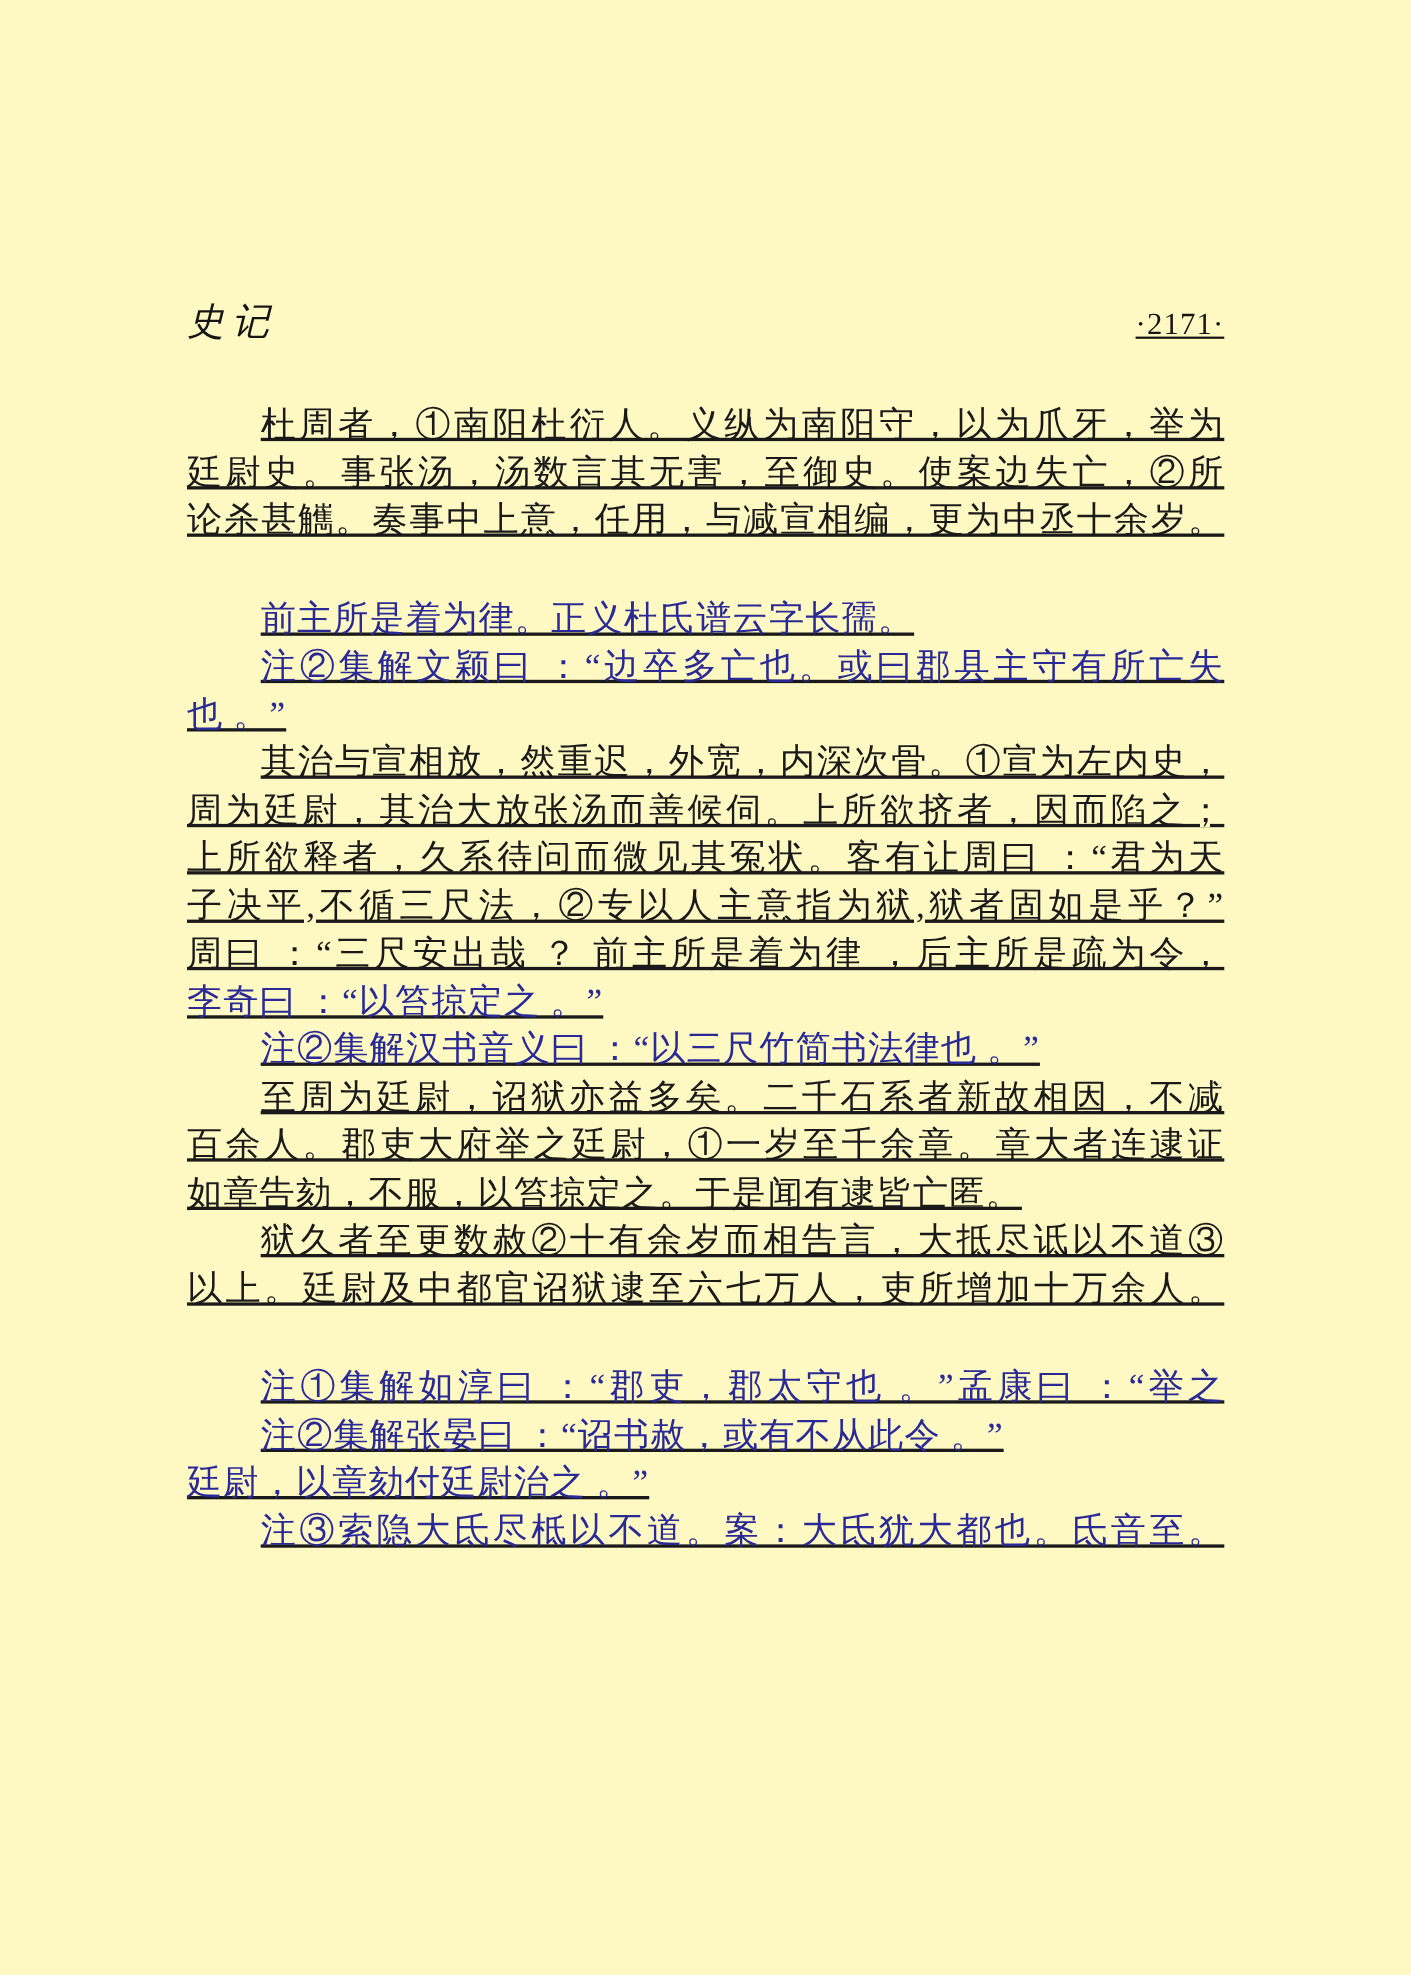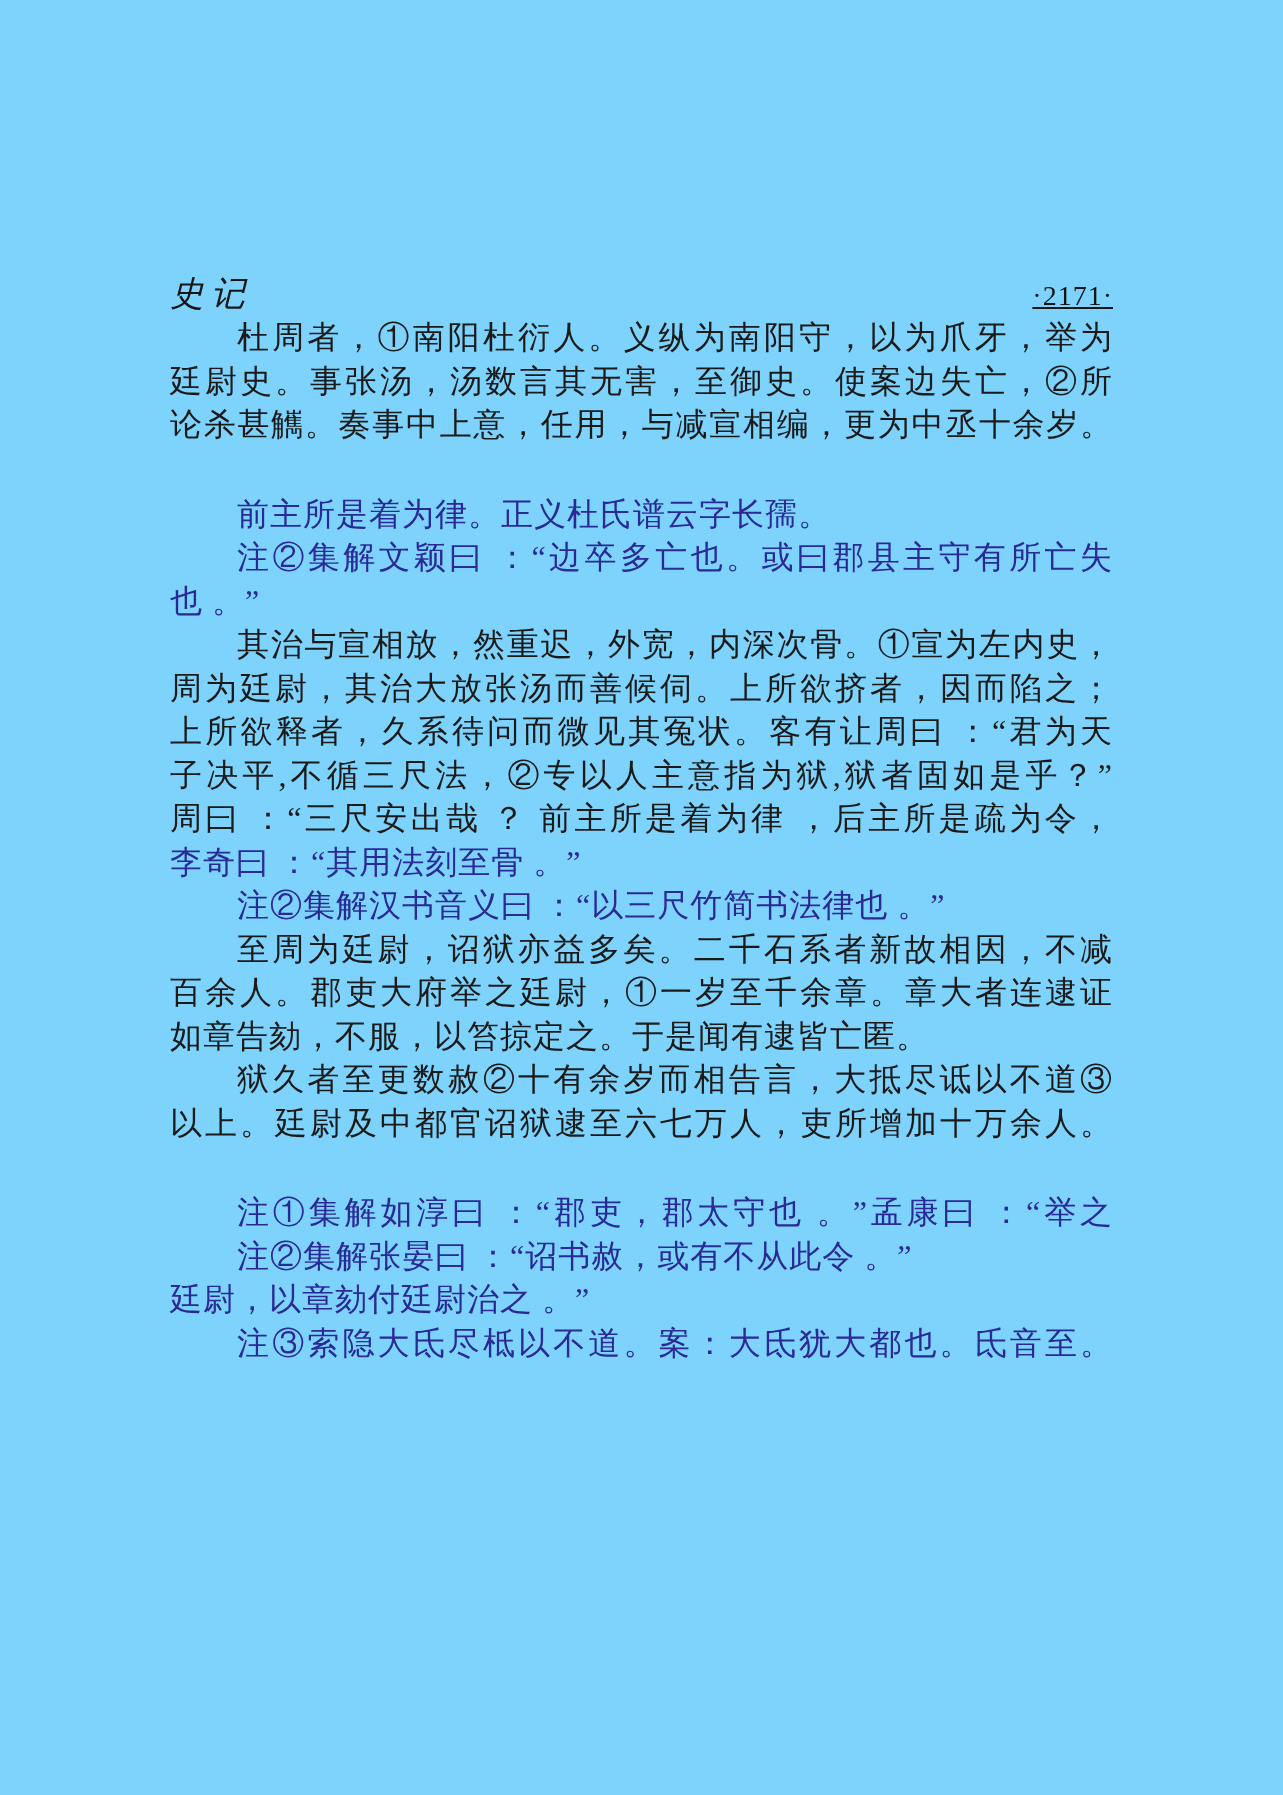--- a/index.html
+++ b/index.html
@@ -5,21 +5,21 @@
   html, body {
     margin: 0;
     padding: 0;
     background: #e8e8e8;
   }
   .page {
     position: relative;
     width: 1283px;
     height: 1795px;
     margin: 0 auto;
-    background: #7dd3fc;
+    background: #fef9c3;
     box-sizing: border-box;
     padding: 272px 170px 0 170px;
     font-family: "Liberation Serif", "DejaVu Serif", serif;
     color: #1a1a1a;
     overflow: hidden;
   }
   .header {
     display: flex;
     justify-content: space-between;
     align-items: baseline;
@@ -32,20 +32,22 @@
     letter-spacing: 7px;
     color: #151515;
   }
   .page-number {
     font-size: 28px;
     letter-spacing: 1px;
     color: #151515;
     text-decoration: underline;
   }
   .text-body {
+    margin-top: 48px;
+    text-decoration: underline;
   }
   .line {
     font-size: 32px;
     line-height: 43.5px;
     letter-spacing: 1px;
     white-space: pre-wrap;
     color: #1a1a1a;
   }
   .line.note {
     color: var(--note-color, #2a2a96);
@@ -74,21 +76,21 @@
       <div class="line main justify">廷尉史。事张汤，汤数言其无害，至御史。使案边失亡，②所</div>
       <div class="line main justify">论杀甚觽。奏事中上意，任用，与减宣相编，更为中丞十余岁。</div>
       <div class="line note indent gap">前主所是着为律。正义杜氏谱云字长孺。</div>
       <div class="line note indent justify">注②集解文颖曰 ：“边卒多亡也。或曰郡县主守有所亡失</div>
       <div class="line note">也 。”</div>
       <div class="line main indent justify">其治与宣相放，然重迟，外宽，内深次骨。①宣为左内史，</div>
       <div class="line main justify">周为廷尉，其治大放张汤而善候伺。上所欲挤者，因而陷之；</div>
       <div class="line main justify">上所欲释者，久系待问而微见其冤状。客有让周曰 ：“君为天</div>
       <div class="line main justify">子决平,不循三尺法，②专以人主意指为狱,狱者固如是乎？”</div>
       <div class="line main justify">周曰 ：“三尺安出哉 ？ 前主所是着为律 ，后主所是疏为令，</div>
-      <div class="line note">李奇曰 ：“其用法刻至骨 。”</div>
+      <div class="line note">李奇曰 ：“以笞掠定之 。”</div>
       <div class="line note indent">注②集解汉书音义曰 ：“以三尺竹简书法律也 。”</div>
       <div class="line main indent justify">至周为廷尉，诏狱亦益多矣。二千石系者新故相因，不减</div>
       <div class="line main justify">百余人。郡吏大府举之廷尉，①一岁至千余章。章大者连逮证</div>
       <div class="line main">如章告劾，不服，以笞掠定之。于是闻有逮皆亡匿。</div>
       <div class="line main indent justify">狱久者至更数赦②十有余岁而相告言，大抵尽诋以不道③</div>
       <div class="line main justify">以上。廷尉及中都官诏狱逮至六七万人，吏所增加十万余人。</div>
       <div class="line note indent justify gap">注①集解如淳曰 ：“郡吏，郡太守也 。”孟康曰 ：“举之</div>
       <div class="line note indent">注②集解张晏曰 ：“诏书赦，或有不从此令 。”</div>
       <div class="line note">廷尉，以章劾付廷尉治之 。”</div>
       <div class="line note indent justify">注③索隐大氐尽柢以不道。案：大氐犹大都也。氐音至。</div>

